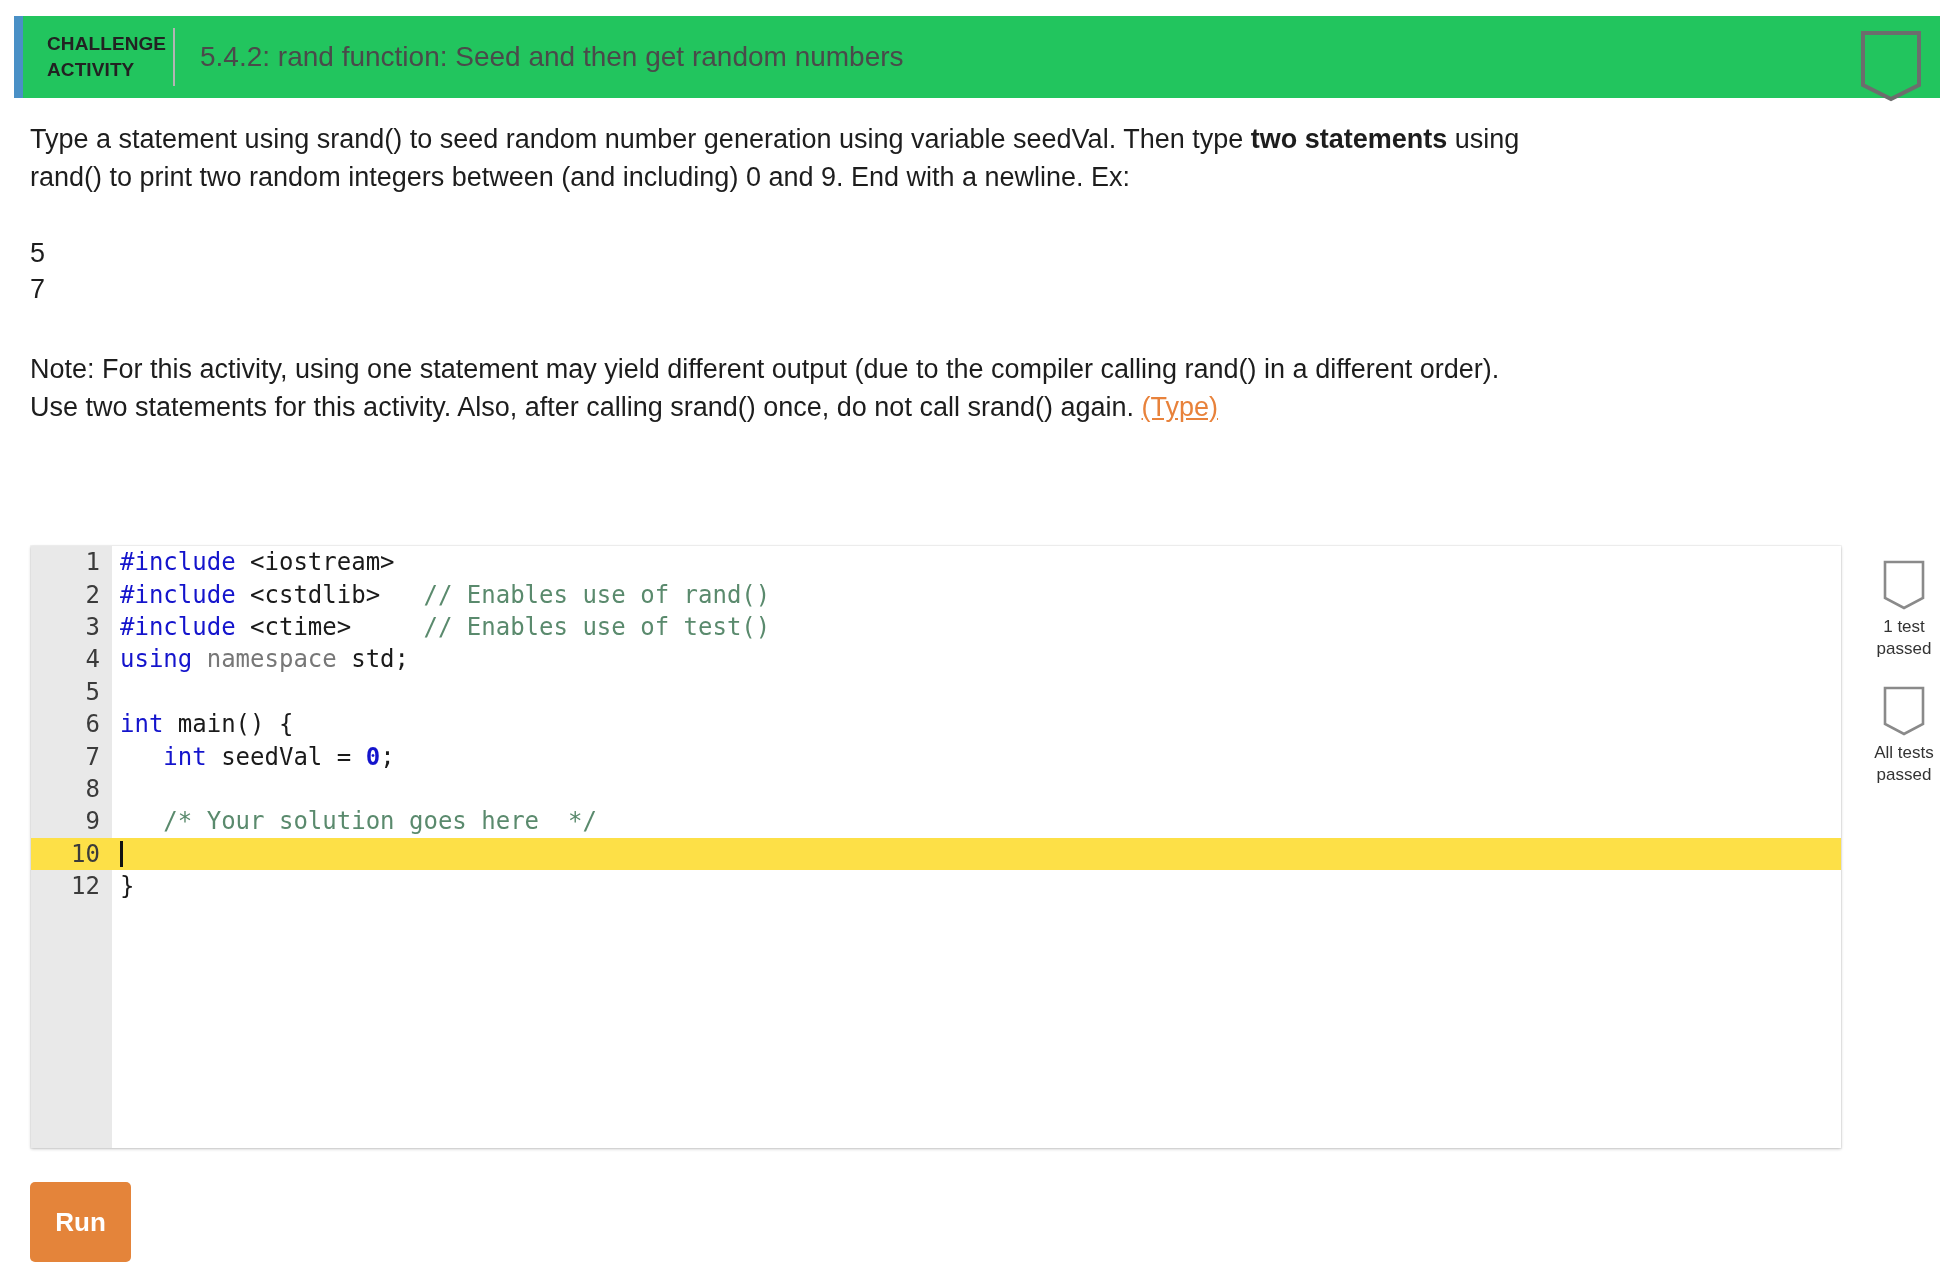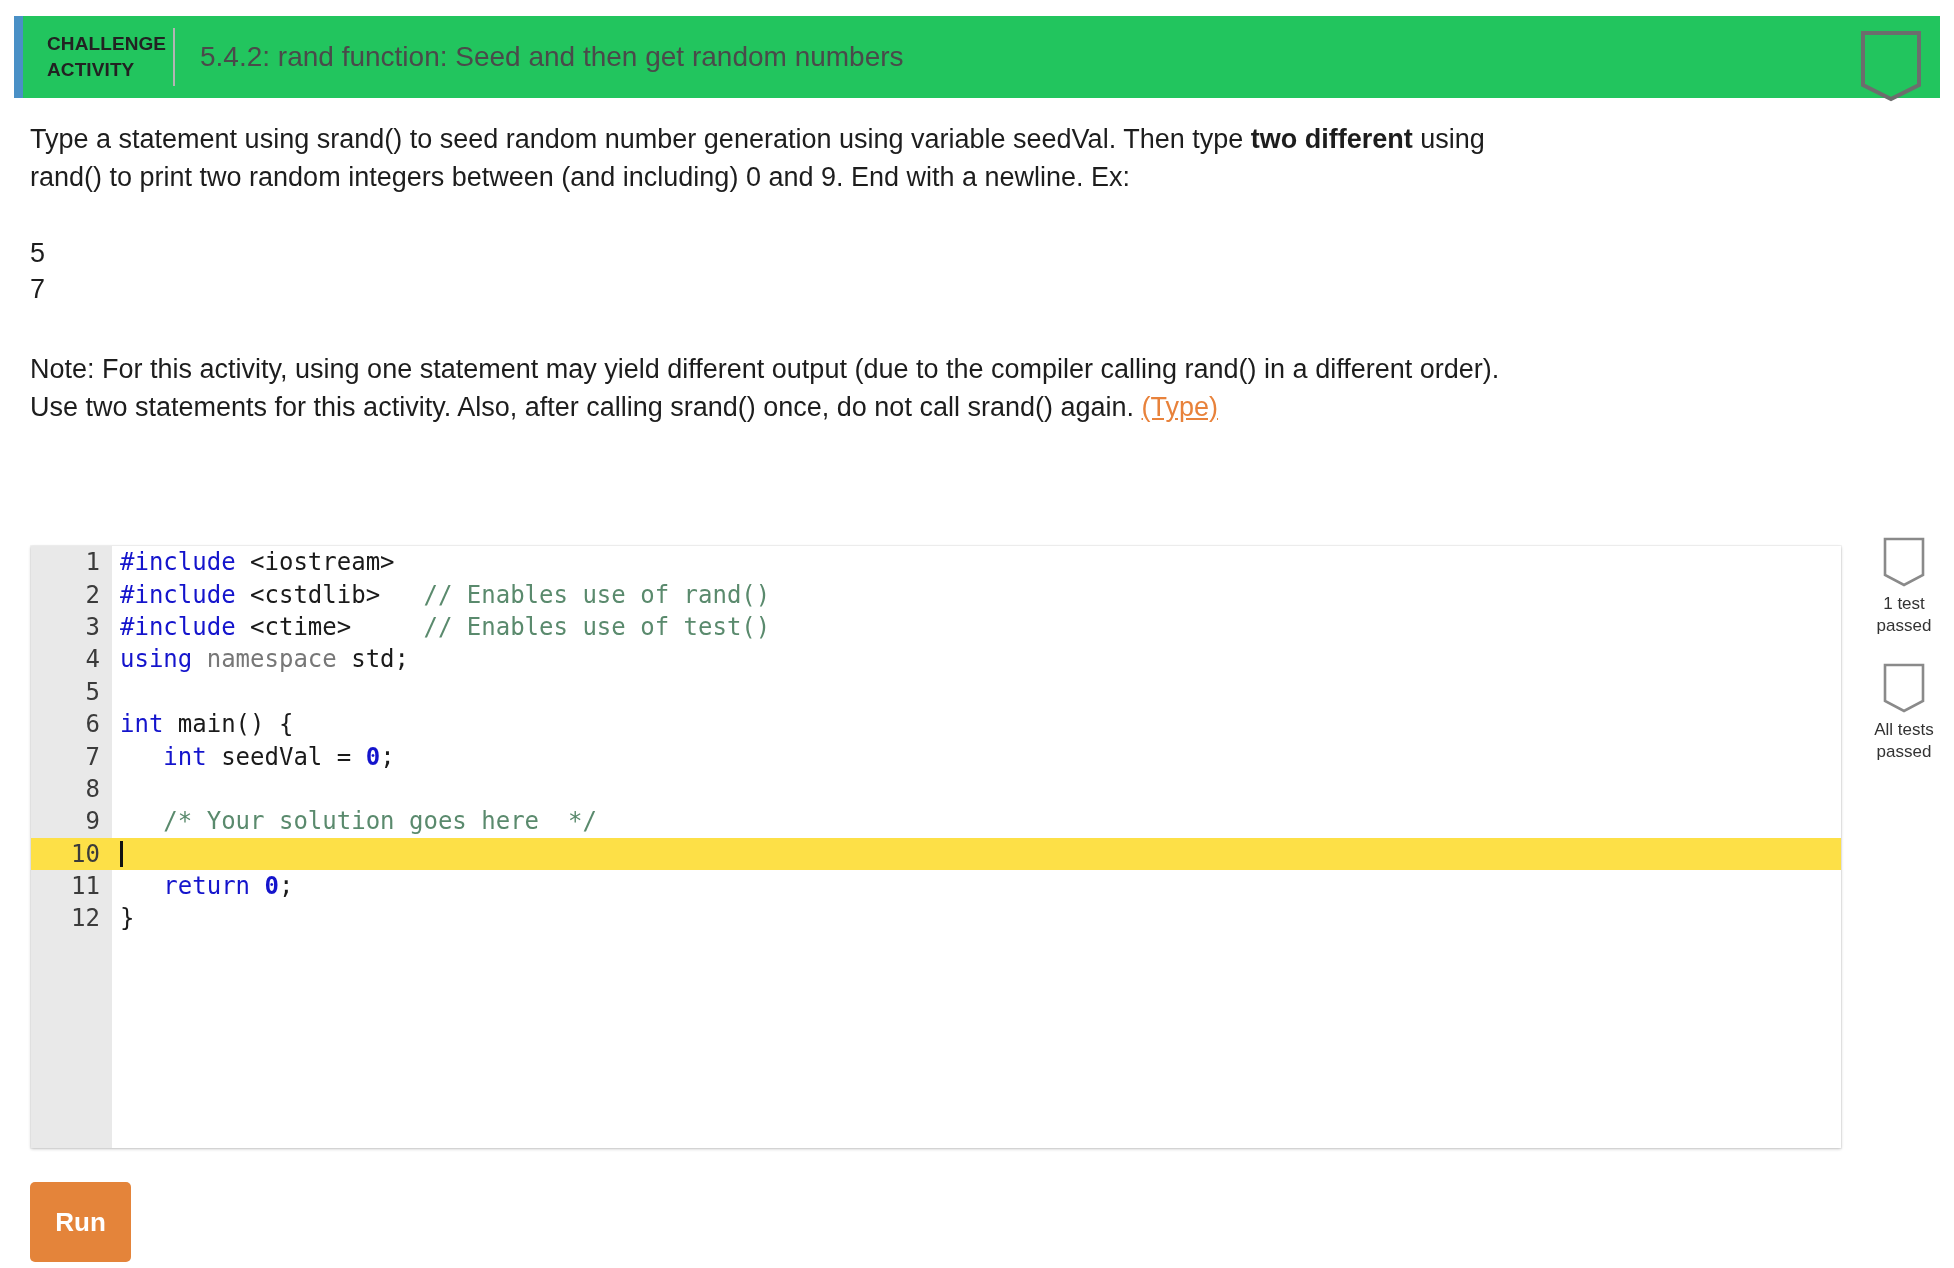--- a/index.html
+++ b/index.html
@@ -159,21 +159,21 @@
     background: #111111;
     vertical-align: middle;
     position: relative;
     top: -1px;
   }
 
   
   #test-sidebar {
     position: absolute;
     left: 1856px;
-    top: 537px;
+    top: 560px;
     width: 96px;
     text-align: center;
   }
   .test-item { margin-bottom: 26px; }
   .test-item .pennant-wrap {
     display: flex;
     justify-content: center;
     margin-bottom: 6px;
   }
   .test-label {
@@ -212,21 +212,21 @@
   <div id="header-divider"></div>
   <div id="activity-title">5.4.2: rand function: Seed and then get random numbers</div>
   <div id="header-flag">
     <svg class="pennant" width="62" height="72" viewBox="0 0 62 72" aria-hidden="true">
       <path d="M3 3 H59 V55 L31 69 L3 55 Z" fill="none" stroke="#6d6d6d" stroke-width="4"></path>
     </svg>
   </div>
 </div>
 
 <div id="prompt-area">
-  <p class="prompt-p first"><span>Type a statement using srand() to seed random number generation using variable seedVal. Then type </span><span class="bold">two different</span><span> using rand() to print two random integers between (and including) 0 and 9. End with a newline. Ex:</span></p>
+  <p class="prompt-p first"><span>Type a statement using srand() to seed random number generation using variable seedVal. Then type </span><span class="bold">two statements</span><span> using rand() to print two random integers between (and including) 0 and 9. End with a newline. Ex:</span></p>
 
   <div id="example-output">
     <div>5</div>
     <div>7</div>
   </div>
 
   <p class="prompt-p" id="note-p"><span>Note: For this activity, using one statement may yield different output (due to the compiler calling rand() in a different order). Use two statements for this activity. Also, after calling srand() once, do not call srand() again. </span><a class="notes-link" href="#" style="color: rgb(232, 130, 59);">(Type)</a></p>
 </div>
 
 <div id="code-editor">
@@ -235,21 +235,20 @@
       <div class="code-line"><span class="ln">1</span><span class="code-text"><span class="tok-pre">#include</span><span class="tok-plain"> </span><span class="tok-plain">&lt;iostream&gt;</span></span></div>
       <div class="code-line"><span class="ln">2</span><span class="code-text"><span class="tok-pre">#include</span><span class="tok-plain"> </span><span class="tok-plain">&lt;cstdlib&gt;</span><span class="tok-plain">   </span><span class="tok-com">// Enables use of rand()</span></span></div>
       <div class="code-line"><span class="ln">3</span><span class="code-text"><span class="tok-pre">#include</span><span class="tok-plain"> </span><span class="tok-plain">&lt;ctime&gt;</span><span class="tok-plain">     </span><span class="tok-com">// Enables use of test()</span></span></div>
       <div class="code-line"><span class="ln">4</span><span class="code-text"><span class="tok-kw">using</span><span class="tok-plain"> </span><span class="tok-ns">namespace</span><span class="tok-plain"> std;</span></span></div>
       <div class="code-line"><span class="ln">5</span><span class="code-text"></span></div>
       <div class="code-line"><span class="ln">6</span><span class="code-text"><span class="tok-type">int</span><span class="tok-plain"> main() {</span></span></div>
       <div class="code-line"><span class="ln">7</span><span class="code-text"><span class="tok-plain">   </span><span class="tok-type">int</span><span class="tok-plain"> seedVal </span><span class="tok-plain">=</span><span class="tok-plain"> </span><span class="tok-num">0</span><span class="tok-plain">;</span></span></div>
       <div class="code-line"><span class="ln">8</span><span class="code-text"></span></div>
       <div class="code-line"><span class="ln">9</span><span class="code-text"><span class="tok-plain">   </span><span class="tok-com">/* Your solution goes here  */</span></span></div>
       <div class="code-line active" style="background: #fde047;"><span class="ln">10</span><span class="code-text"><span class="caret"></span></span></div>
-      <div class="code-line"><span class="ln">11</span><span class="code-text"><span class="tok-plain">   </span><span class="tok-kw">return</span><span class="tok-plain"> </span><span class="tok-num">0</span><span class="tok-plain">;</span></span></div>
       <div class="code-line"><span class="ln">12</span><span class="code-text"><span class="tok-plain">}</span></span></div>
     </div>
 </div>
 
 <div id="test-sidebar">
   <div class="test-item">
     <div class="pennant-wrap">
       <svg class="pennant" width="42" height="50" viewBox="0 0 42 50" aria-hidden="true">
         <path d="M2 2 H40 V38 L21 48 L2 38 Z" fill="none" stroke="#8a8a8a" stroke-width="2.6"></path>
       </svg>

